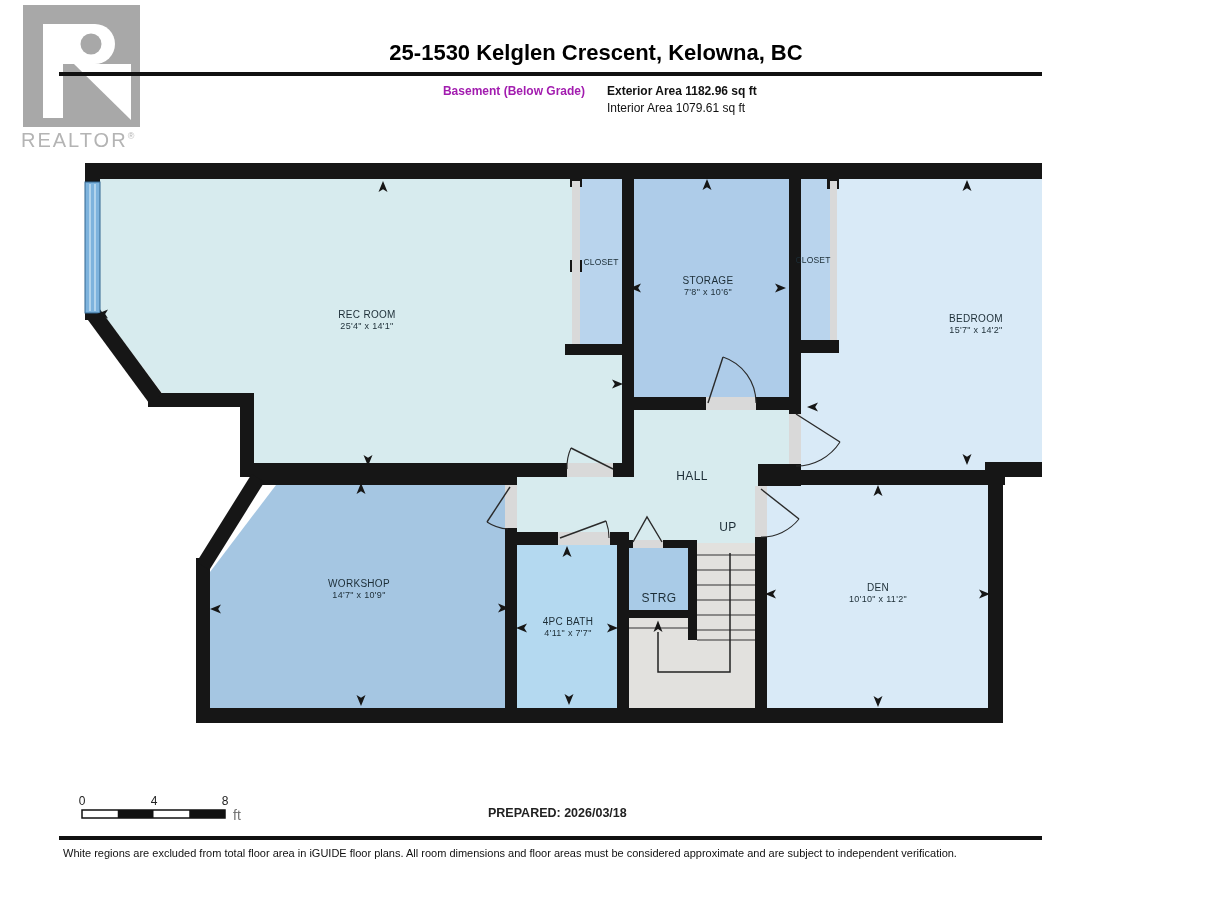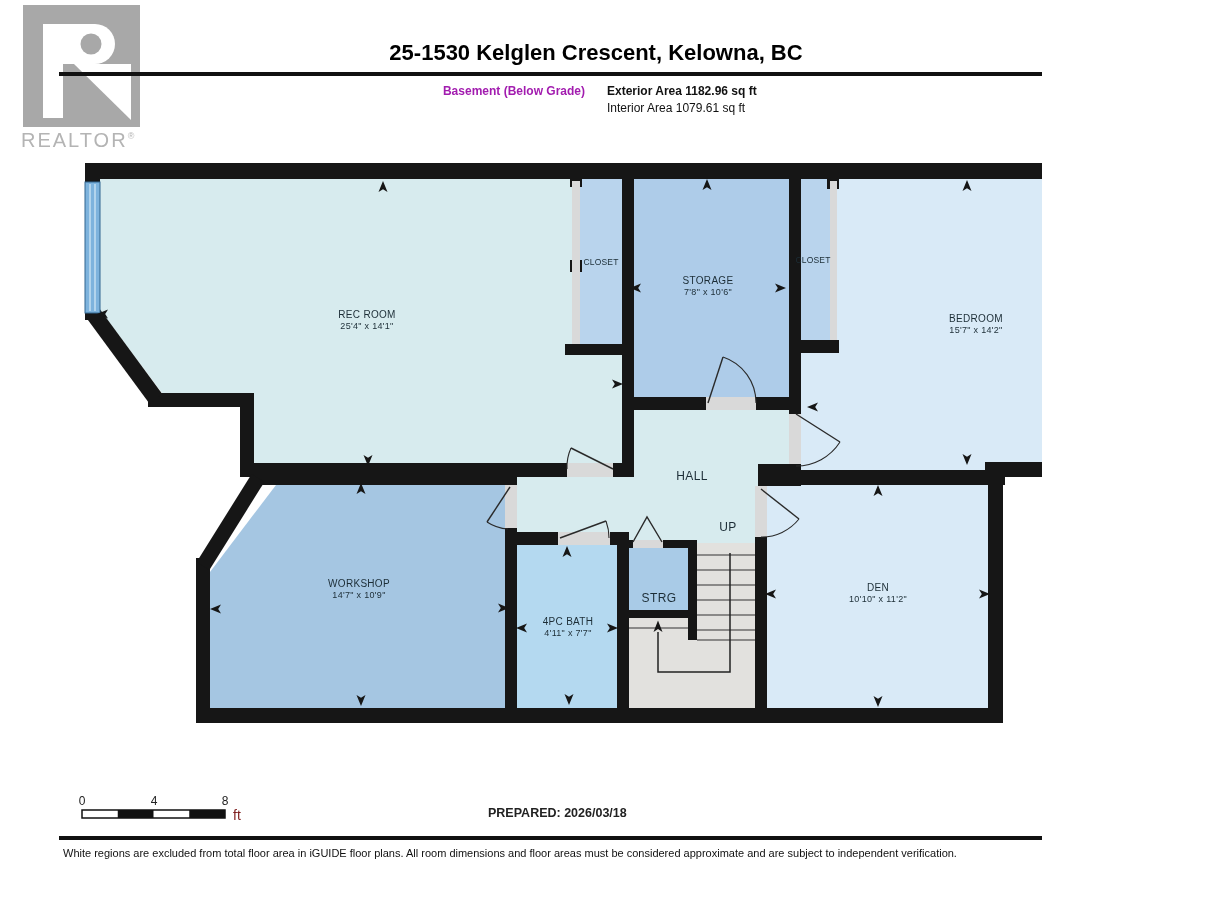--- a/index.html
+++ b/index.html
@@ -13,21 +13,21 @@
   .sub{font-size:12px;color:#111;}
   .room-label{position:absolute;transform:translate(-50%,-50%);text-align:center;
               color:#1c2d36;line-height:1.3;letter-spacing:.3px;white-space:nowrap;}
   .room-label .name{font-size:10px;}
   .room-label .dims{font-size:9px;}
   .lbl-sm{font-size:8.5px;letter-spacing:.2px;}
   .lbl-md{font-size:12px;letter-spacing:.4px;text-align:right;}
   .realtor-text{font-size:20px;letter-spacing:2px;color:#b4b4b4;}
   .realtor-text sup{font-size:9px;}
   .scale-num{font-size:12px;color:#222;}
-  .scale-unit{font-size:14px;color:#7f1d1d;}
+  .scale-unit{font-size:14px;color:#737373;}
   .prepared{font-size:12.5px;font-weight:700;color:#222;}
   .disclaimer{font-size:11px;color:#111;}
   .north{font-size:11px;font-weight:bold;color:#222;transform:translate(-50%,-50%) rotate(-38deg);}
 </style>
 </head>
 <body>
 
 <div class="page">
 
   <svg class="layer" width="1216" height="912" viewBox="0 0 1216 912">

